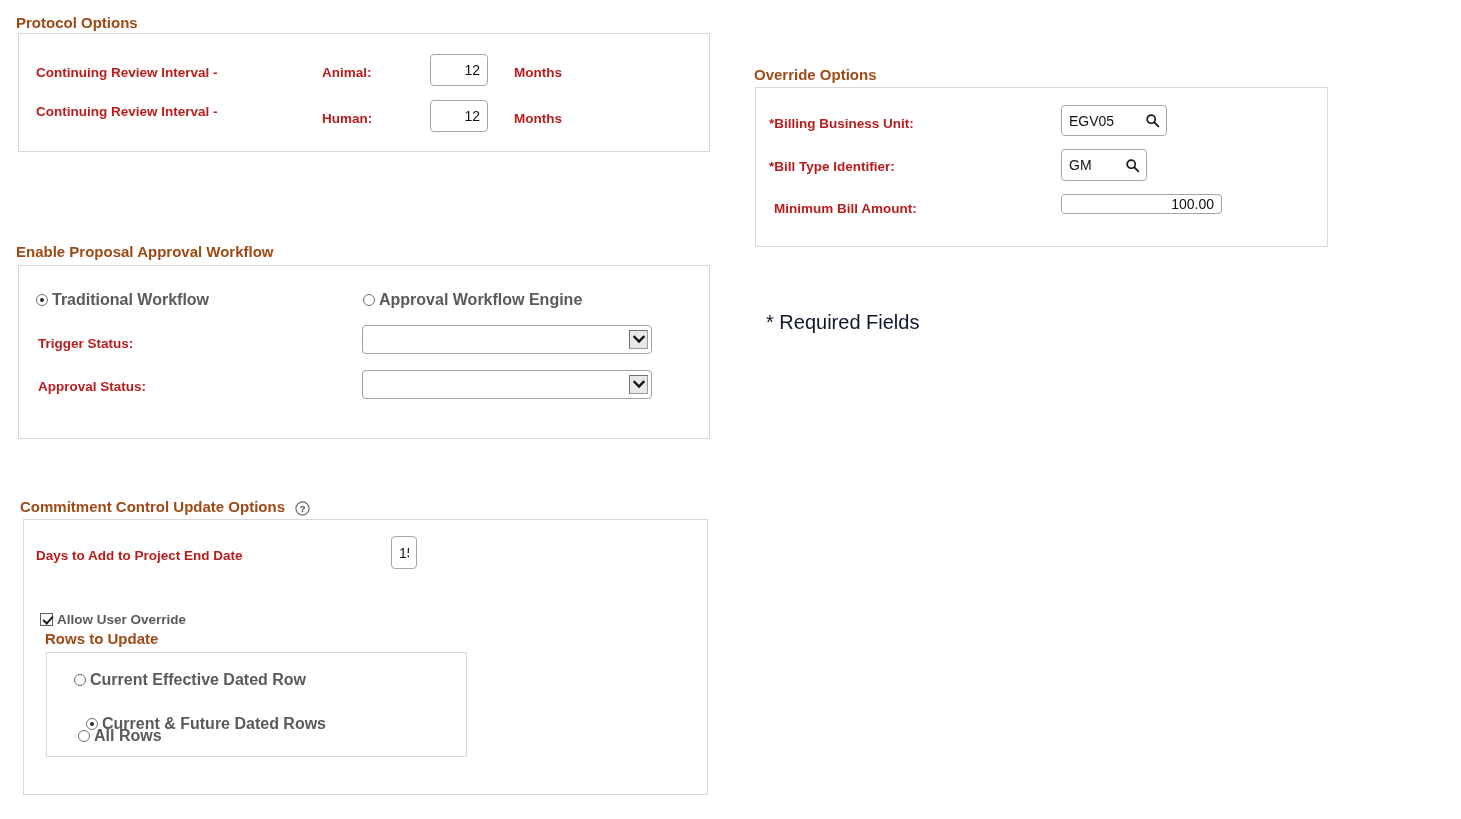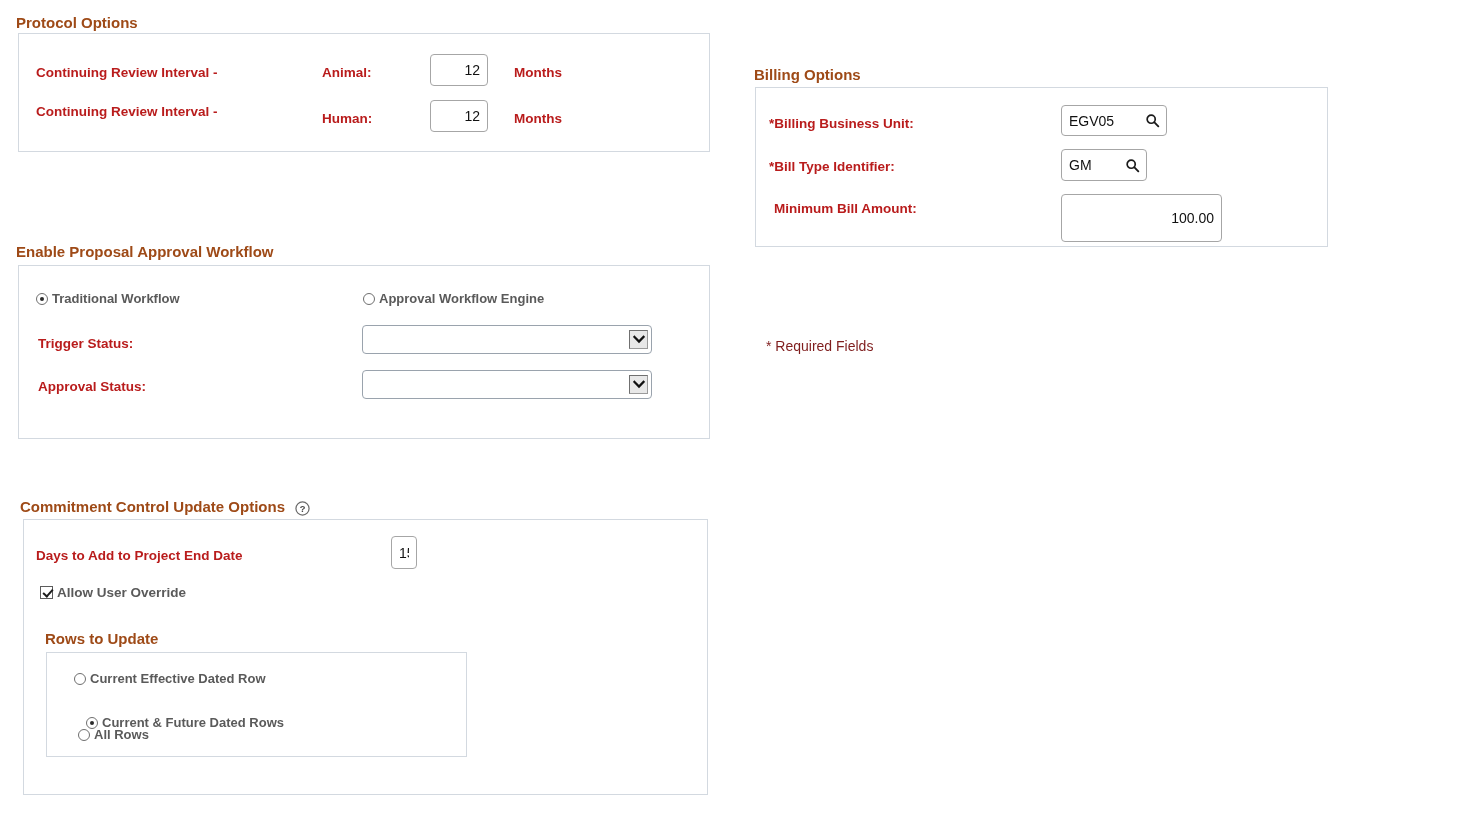--- a/index.html
+++ b/index.html
@@ -33,25 +33,24 @@
   }
   .label {
     position: absolute;
     font-size: 13.5px;
     font-weight: bold;
     color: #b91c1c;
     white-space: nowrap;
   }
   .plain-label {
     position: absolute;
-    font-size: 14px;
+    font-size: 20px;
     font-weight: normal;
-    color: #7f1d1d;
-    white-space: nowrap;
-    margin-top: 27px;
+    color: #0f172a;
+    white-space: nowrap;
   }
 
   
   .tbox {
     position: absolute;
     border: 1px solid #a6a6a6;
     border-radius: 4px;
     background: #ffffff;
     font-family: "Liberation Sans", sans-serif;
     font-size: 14px;
@@ -137,31 +136,32 @@
   .radio.on::after {
     content: "";
     position: absolute;
     left: 3px; top: 3px;
     width: 4px; height: 4px;
     border-radius: 50%;
     background: #2b2b2b;
   }
   .radio-label {
     margin-left: 4px;
-    font-size: 13px;
+    font-size: 16px;
     font-weight: bold;
     color: #5a5a5a;
   }
 
   
   .check-row {
     position: absolute;
     display: flex;
     align-items: center;
     white-space: nowrap;
+    margin-top: 27px;
   }
   .cbox {
     width: 13px;
     height: 13px;
     border: 1px solid #5c5c5c;
     background: #ffffff;
     position: relative;
     flex: 0 0 auto;
   }
   .cbox.on::after {
@@ -203,21 +203,21 @@
 <div class="label" style="left:36px; top:65px;">Continuing Review Interval -</div>
 <div class="label" style="left:322px; top:65px;">Animal:</div>
 <input class="tbox" style="left: 430px; top: 54px; width: 58px; height: 32px;" value="12">
 <div class="label" style="left:514px; top:65px;">Months</div>
 
 <div class="label" style="left:36px; top:104px;">Continuing Review Interval -</div>
 <div class="label" style="left:322px; top:111px;">Human:</div>
 <input class="tbox" style="left: 430px; top: 100px; width: 58px; height: 32px;" value="12">
 <div class="label" style="left:514px; top:111px;">Months</div>
 
-<div class="group-title" style="left:754px; top:66px;">Billing Options</div>
+<div class="group-title" style="left:754px; top:66px;">Override Options</div>
 
 <div class="panel" style="left:755px; top:87px; width:573px; height:160px;"></div>
 
 <div class="label" style="left:769px; top:116px;">*Billing Business Unit:</div>
 <div class="prompt-wrap" style="left:1061px; top:105px; width:106px; height:31px;">
   <span class="prompt-val">EGV05</span>
   <span class="prompt-ico">
     <svg width="15" height="15" viewBox="0 0 16 16" aria-hidden="true">
       <circle cx="6.6" cy="6.6" r="4.3" fill="none" stroke="#1a1a1a" stroke-width="1.8"></circle>
       <line x1="9.8" y1="9.8" x2="14.2" y2="14.2" stroke="#1a1a1a" stroke-width="2" stroke-linecap="round"></line>
@@ -230,21 +230,21 @@
   <span class="prompt-val">GM</span>
   <span class="prompt-ico">
     <svg width="15" height="15" viewBox="0 0 16 16" aria-hidden="true">
       <circle cx="6.6" cy="6.6" r="4.3" fill="none" stroke="#1a1a1a" stroke-width="1.8"></circle>
       <line x1="9.8" y1="9.8" x2="14.2" y2="14.2" stroke="#1a1a1a" stroke-width="2" stroke-linecap="round"></line>
     </svg>
   </span>
 </div>
 
 <div class="label" style="left:774px; top:201px;">Minimum Bill Amount:</div>
-<input class="tbox" style="left: 1061px; top: 194px; width: 161px; height: 48px;" value="100.00">
+<input class="tbox" style="left: 1061px; top: 194px; width: 161px; height: 20px;" value="100.00">
 
 <div class="plain-label" style="left:766px; top:311px;">* Required Fields</div>
 
 <div class="group-title" style="left:16px; top:243px;">Enable Proposal Approval Workflow</div>
 
 <div class="panel" style="left:18px; top:265px; width:692px; height:174px;"></div>
 
 <div class="radio-row" style="left:36px; top:291px;">
   <span class="radio on"></span>
   <span class="radio-label">Traditional Workflow</span>

